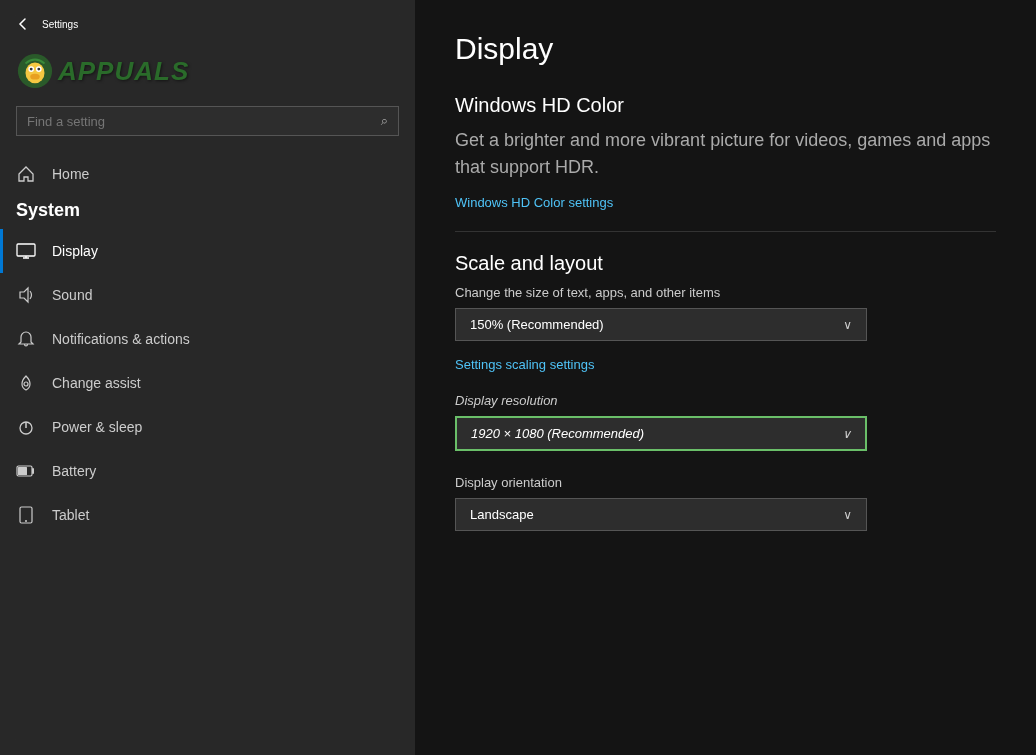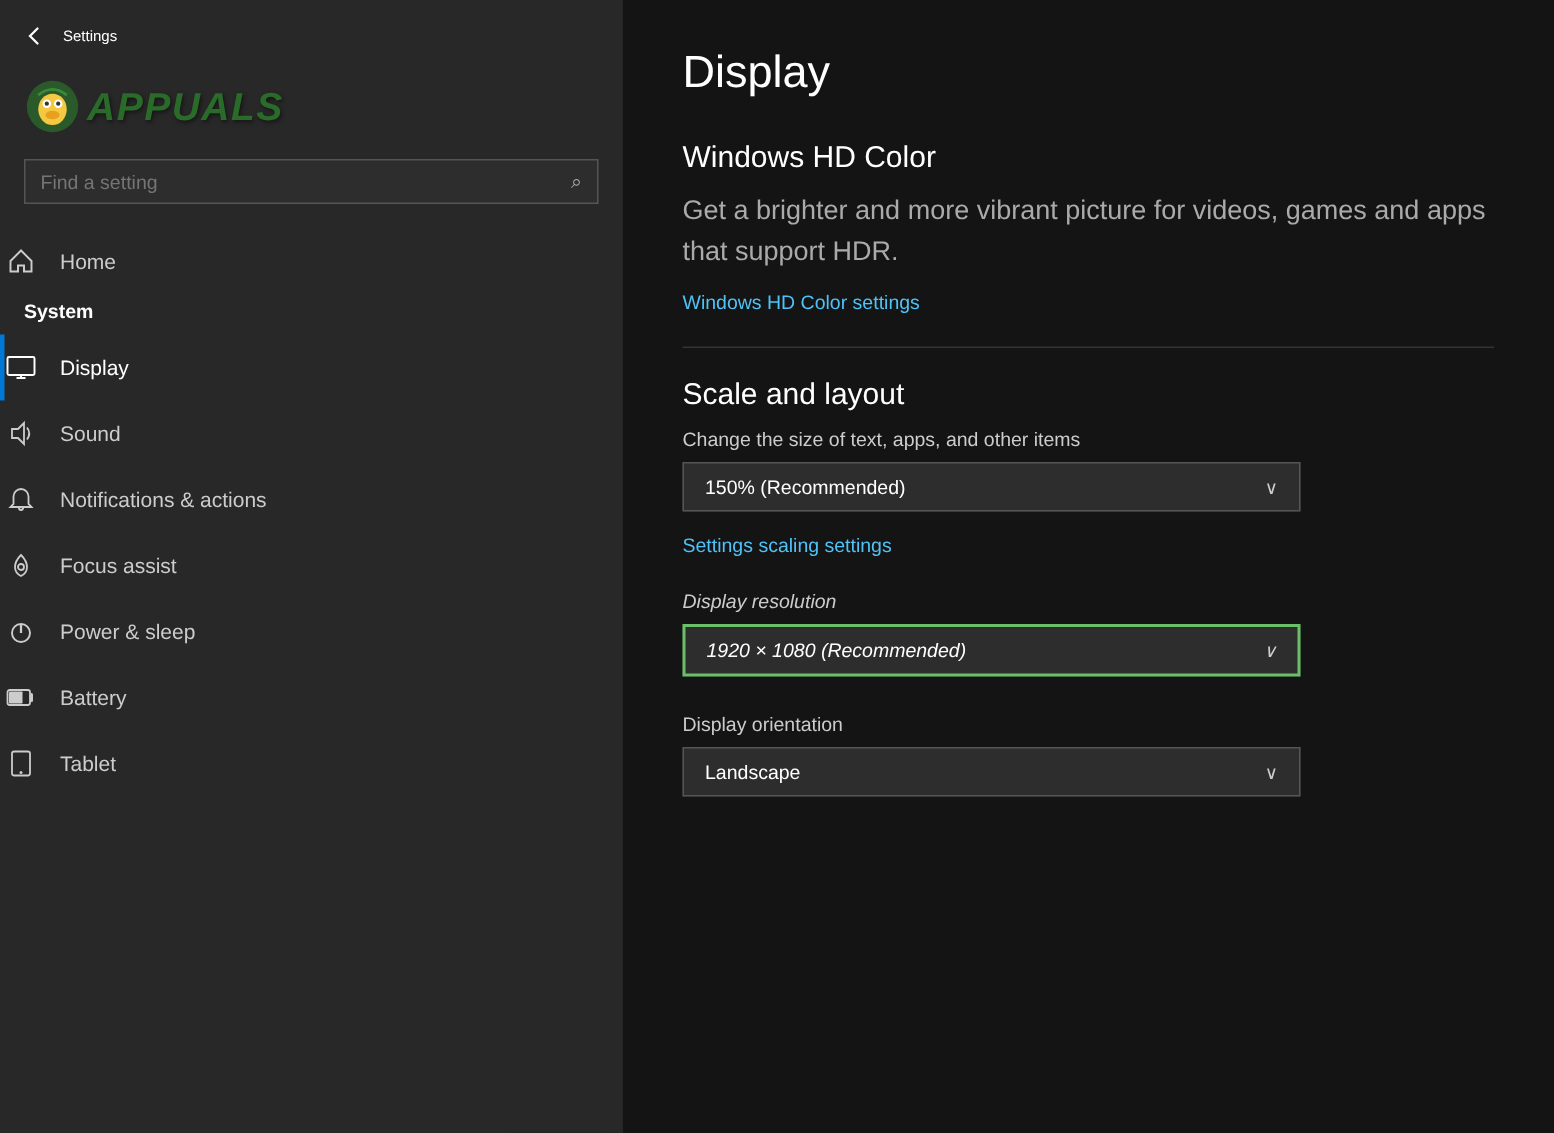--- a/index.html
+++ b/index.html
@@ -107,30 +107,30 @@
     }
 
     .search-icon-btn {
       color: #aaa;
       font-size: 13px;
     }
 
     
     .system-label {
       color: #ffffff;
-      font-size: 13px;
+      font-size: 18px;
       font-weight: 600;
       padding: 4px 16px 8px 16px;
     }
 
     
     .nav-item {
       display: flex;
       align-items: center;
-      padding: 12px 4px;
+      padding: 12px 16px;
       gap: 16px;
       cursor: pointer;
       position: relative;
       color: #cccccc;
       font-size: 14px;
     }
 
     .nav-item.active {
       background: rgba(255,255,255,0.0);
       color: #ffffff;
@@ -330,21 +330,21 @@
       <span class="nav-label">Notifications &amp; actions</span>
     </div>
 
     <div class="nav-item">
       <div class="nav-icon">
         <svg width="18" height="18" viewBox="0 0 18 18" fill="none">
           <path d="M9 2 Q5 6 5 10 Q5 14 9 16 Q13 14 13 10 Q13 6 9 2Z" stroke="#cccccc" stroke-width="1.2" fill="none"></path>
           <circle cx="9" cy="10" r="2" stroke="#cccccc" stroke-width="1.2" fill="none"></circle>
         </svg>
       </div>
-      <span class="nav-label">Focus assist</span>
+      <span class="nav-label">Change assist</span>
     </div>
 
     <div class="nav-item">
       <div class="nav-icon">
         <svg width="18" height="18" viewBox="0 0 18 18" fill="none">
           <circle cx="9" cy="10" r="6" stroke="#cccccc" stroke-width="1.3" fill="none"></circle>
           <path d="M9 4 L9 10" stroke="#cccccc" stroke-width="1.5"></path>
         </svg>
       </div>
       <span class="nav-label">Power &amp; sleep</span>

